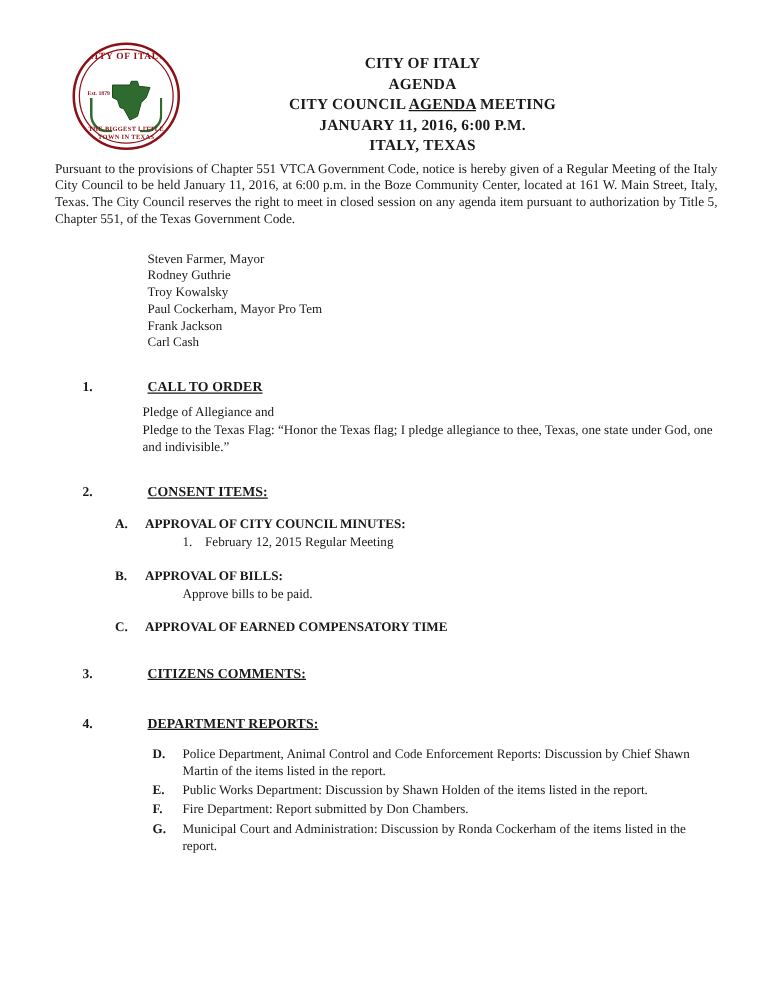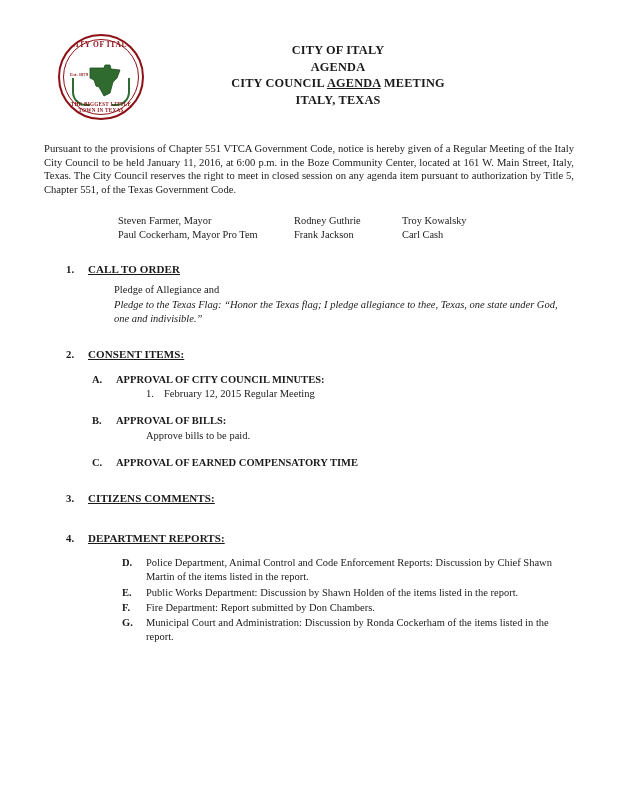--- a/index.html
+++ b/index.html
@@ -112,35 +112,36 @@
     font-family: "Liberation Serif", serif;
     font-weight: bold;
     font-size: 12.3px;
     line-height: 16.5px;
     letter-spacing: 0.2px;
   }
   .titleblock .u { text-decoration: underline; }
 
   
   .para {
-    margin-top: 22px;
+    margin-top: 4px;
     font-size: 10.6px;
     line-height: 13.6px;
     text-align: justify;
   }
 
   
   .officials {
     margin-top: 18px;
     padding-left: 74px;
     font-size: 10.4px;
     line-height: 13.5px;
   }
   .officials .row {
     display: flex;
+    flex-direction: column;
   }
   .officials .c1 { width: 176px; }
   .officials .c2 { width: 108px; }
   .officials .c3 { width: 120px; }
 
   
   .section {
     margin-top: 22px;
     position: relative;
     padding-left: 44px;
@@ -150,32 +151,32 @@
     left: 22px;
     top: 0;
     font-size: 10.8px;
     font-weight: bold;
   }
   .section .heading {
     font-size: 11px;
     font-weight: bold;
     text-decoration: underline;
     letter-spacing: 0.1px;
+    margin-left: 30px;
   }
   .section .body {
     margin-top: 8px;
     font-size: 10.5px;
     line-height: 14.2px;
     padding-left: 26px;
   }
   .section .body .line { }
   .section .body .hang {
     padding-left: 0;
     text-indent: 0;
-    font-style: italic;
   }
 
   .subitem {
     position: relative;
     padding-left: 28px;
     margin-top: 13px;
     font-size: 10.5px;
     line-height: 14.2px;
   }
   .subitem .letter {
@@ -234,20 +235,21 @@
       </svg>
       <div class="wreath-l"></div>
       <div class="wreath-r"></div>
       <div class="arc-bottom">THE BIGGEST LITTLE TOWN IN TEXAS</div>
     </div>
 
     <div class="titleblock">
       <div>CITY OF ITALY</div>
       <div>AGENDA</div>
       <div><span>CITY COUNCIL </span><span class="u">AGENDA</span><span> MEETING</span></div>
+      <div>JANUARY 11, 2016, 6:00 P.M.</div>
       <div>ITALY, TEXAS</div>
     </div>
   </div>
 
   <div class="para">Pursuant to the provisions of Chapter 551 VTCA Government Code, notice is hereby given of a Regular Meeting of the Italy City Council to be held January 11, 2016, at 6:00 p.m. in the Boze Community Center, located at 161 W. Main Street, Italy, Texas.  The City Council reserves the right to meet in closed session on any agenda item pursuant to authorization by Title 5, Chapter 551, of the Texas Government Code.</div>
 
   <div class="officials">
     <div class="row">
       <div class="c1">Steven Farmer, Mayor</div>
       <div class="c2">Rodney Guthrie</div>

